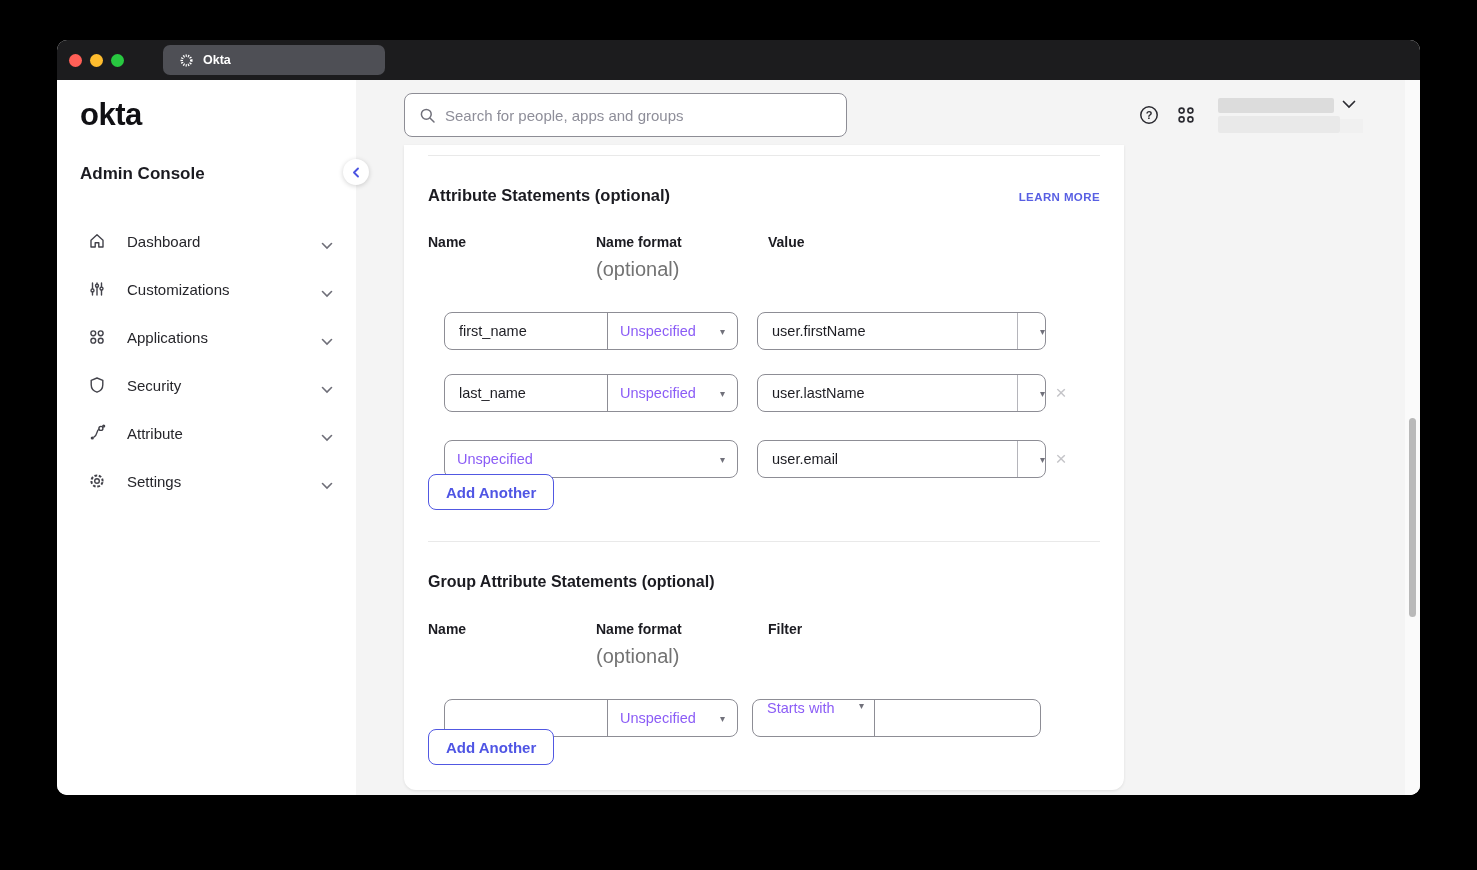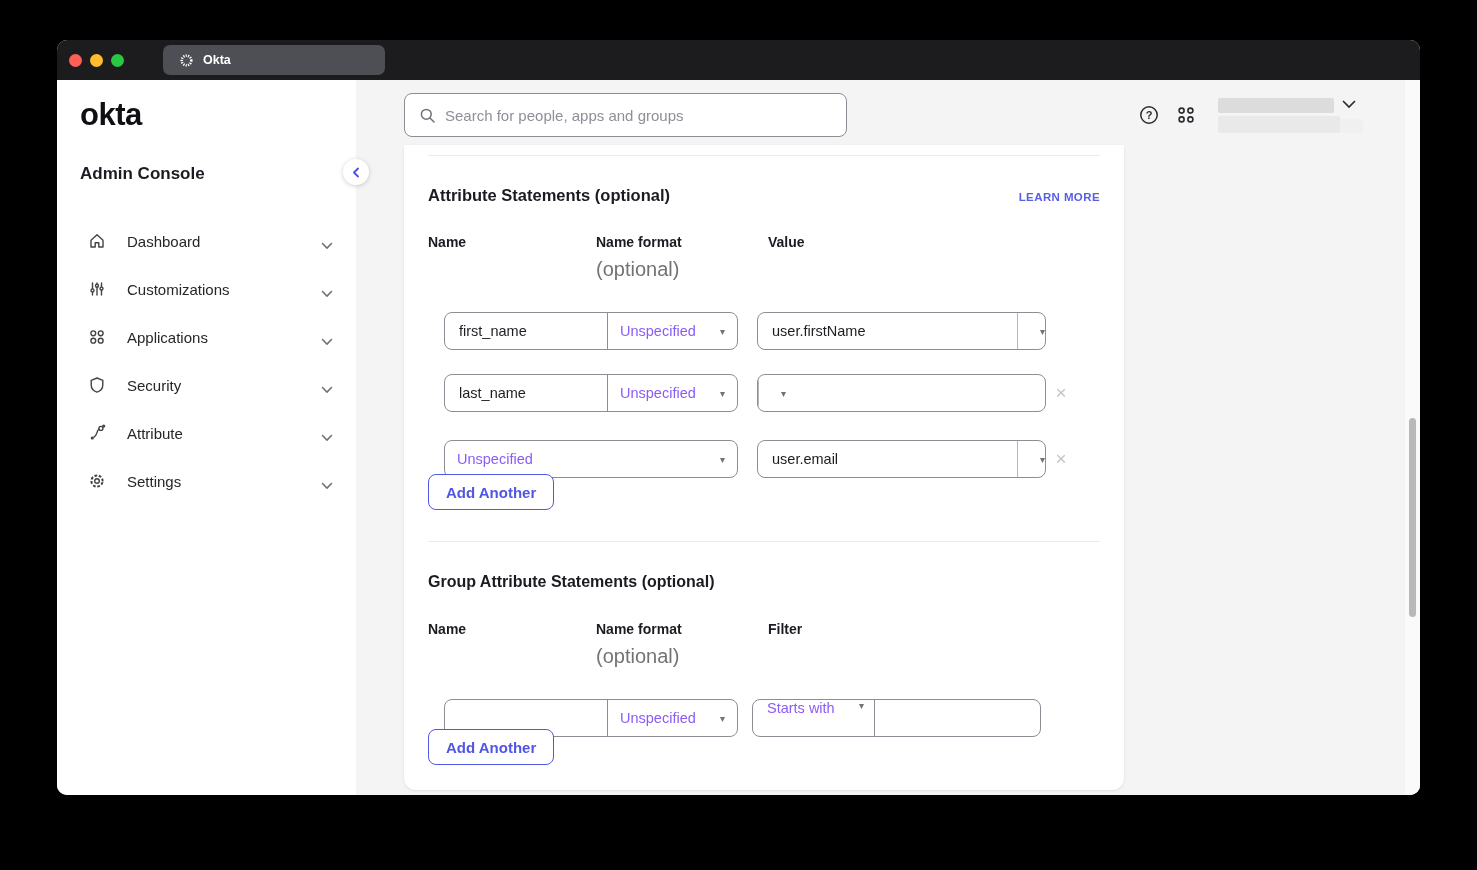--- a/index.html
+++ b/index.html
@@ -295,20 +295,23 @@
           <div class="joined nf-group">
             <div class="nf-name">
               <input class="txt" type="text" value="last_name" style="">
             </div>
             <div class="nf-format">
               <span class="sel-txt">Unspecified</span>
               <span class="dd-arrow">▾</span>
             </div>
           </div>
           <div class="joined val-group">
+            <div class="val-txt">
+              <input class="txt" type="text" value="user.lastName" style="">
+            </div>
             <div class="val-arrow">
               <span class="dd-arrow">▾</span>
             </div>
           </div>
           <button class="x-btn">×</button>
         </div>
 
         <div class="attr-row" style="top:266px">
           <div class="joined nf-group">
             <div class="nf-format">

